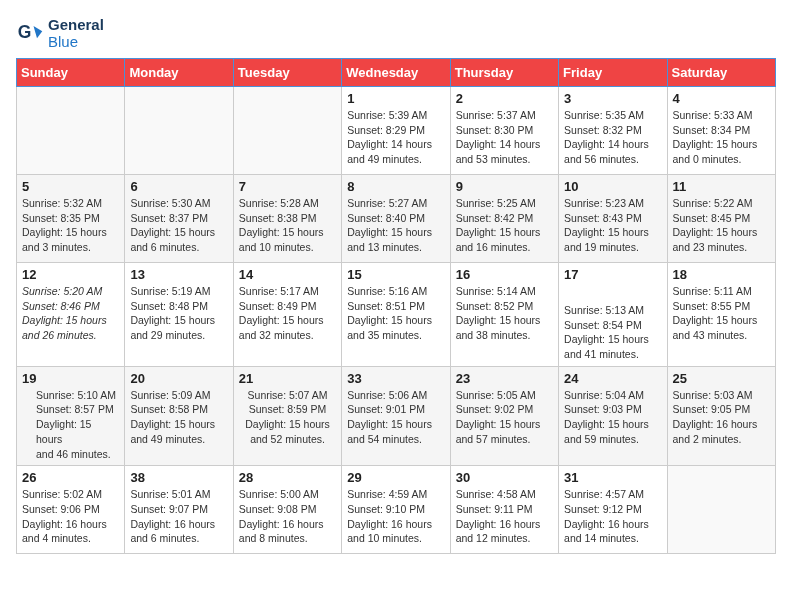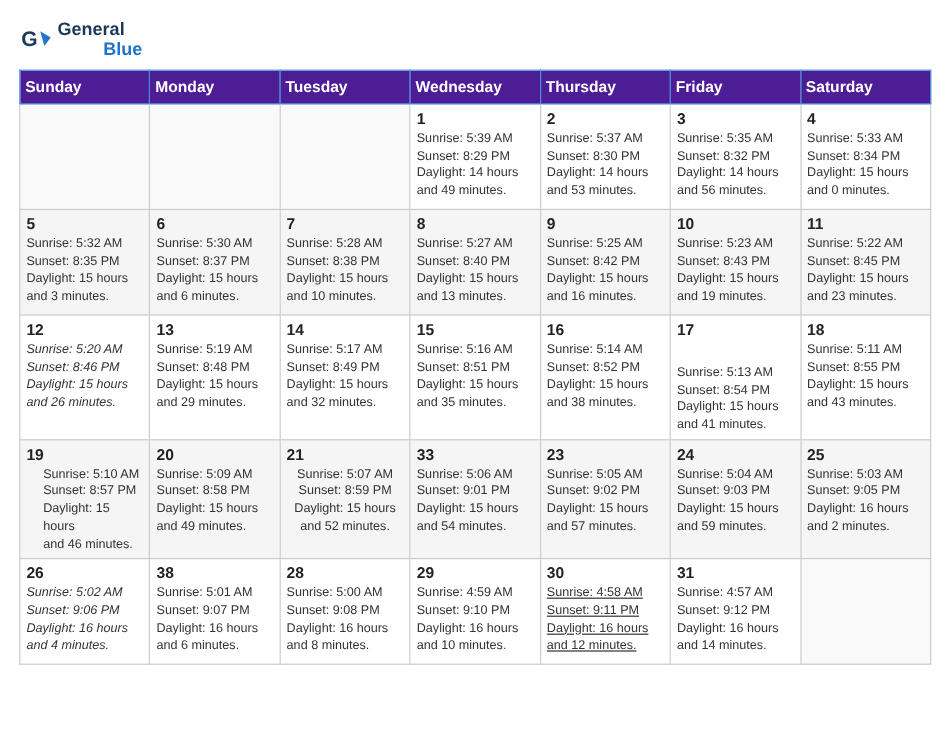--- a/index.html
+++ b/index.html
@@ -36,21 +36,21 @@
     .location {
       font-size: 16px;
       color: #1a3a5c;
     }
     table {
       width: 100%;
       border-collapse: collapse;
       table-layout: fixed;
     }
     thead tr {
-      background-color: #4c1d95;
+      background-color: #ef4444;
       color: #fff;
     }
     thead th {
       padding: 6px 4px;
       font-size: 13px;
       font-weight: bold;
       text-align: left;
       border: 1px solid #4a90d9;
     }
     tbody td {
@@ -87,21 +87,21 @@
 <body>
 
 <div class="header">
   <div class="logo">
     <svg class="logo-icon" viewBox="0 0 32 32">
       <text x="2" y="22" font-size="20" font-weight="bold" fill="#1a3a5c">G</text>
       <polygon points="20,8 30,14 24,22" fill="#2176c7"></polygon>
     </svg>
     <div>
       <div style="font-size:15px;font-weight:bold;color:#1a3a5c;">General</div>
-      <div style="font-size:15px;font-weight:bold;color:#2176c7;margin-left:38px;">Blue</div>
+      <div style="font-size:15px;font-weight:normal;color:#2176c7;">Blue</div>
     </div>
   </div>
   <div class="title-block">
     <div class="month-year"></div>
     <div class="location"></div>
   </div>
 </div>
 
 <table>
   <thead>
@@ -298,21 +298,21 @@
           <span class="day-num">25</span>
           <div class="day-info" style="white-space: pre-line;">Sunrise: 5:03 AM
 Sunset: 9:05 PM
 Daylight: 16 hours
 and 2 minutes.</div>
         </td>
       </tr>
       <tr>
         <td>
           <span class="day-num">26</span>
-          <div class="day-info" style="white-space: pre-line; font-style: italic;">Sunrise: 5:02 AM
+          <div class="day-info" style="white-space: pre-line;">Sunrise: 5:02 AM
 Sunset: 9:06 PM
 Daylight: 16 hours
 and 4 minutes.</div>
         </td>
         <td>
           <span class="day-num">38</span>
           <div class="day-info" style="white-space: pre-line;">Sunrise: 5:01 AM
 Sunset: 9:07 PM
 Daylight: 16 hours
 and 6 minutes.</div>
@@ -326,21 +326,21 @@
         </td>
         <td>
           <span class="day-num">29</span>
           <div class="day-info" style="white-space: pre-line;">Sunrise: 4:59 AM
 Sunset: 9:10 PM
 Daylight: 16 hours
 and 10 minutes.</div>
         </td>
         <td>
           <span class="day-num">30</span>
-          <div class="day-info" style="white-space: pre-line; text-decoration: underline;">Sunrise: 4:58 AM
+          <div class="day-info" style="white-space: pre-line;">Sunrise: 4:58 AM
 Sunset: 9:11 PM
 Daylight: 16 hours
 and 12 minutes.</div>
         </td>
         <td>
           <span class="day-num">31</span>
           <div class="day-info" style="white-space: pre-line;">Sunrise: 4:57 AM
 Sunset: 9:12 PM
 Daylight: 16 hours
 and 14 minutes.</div>

